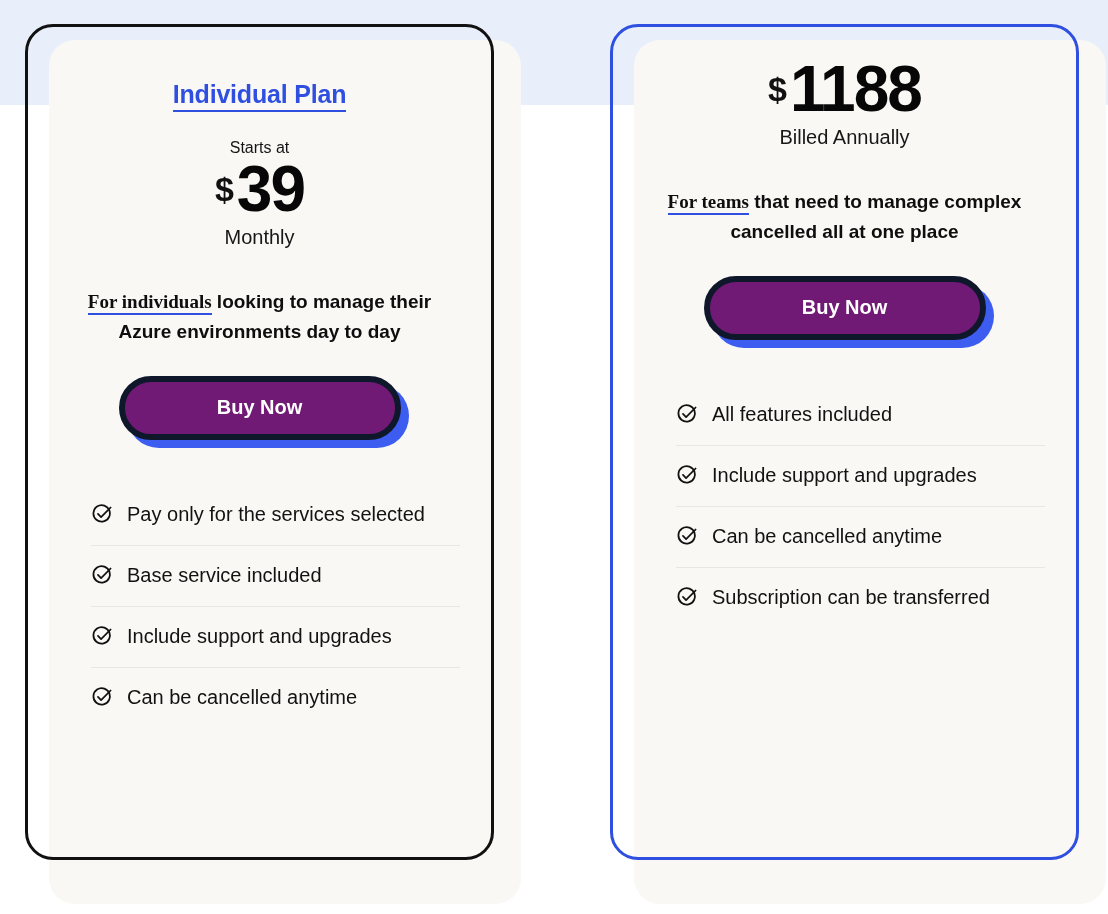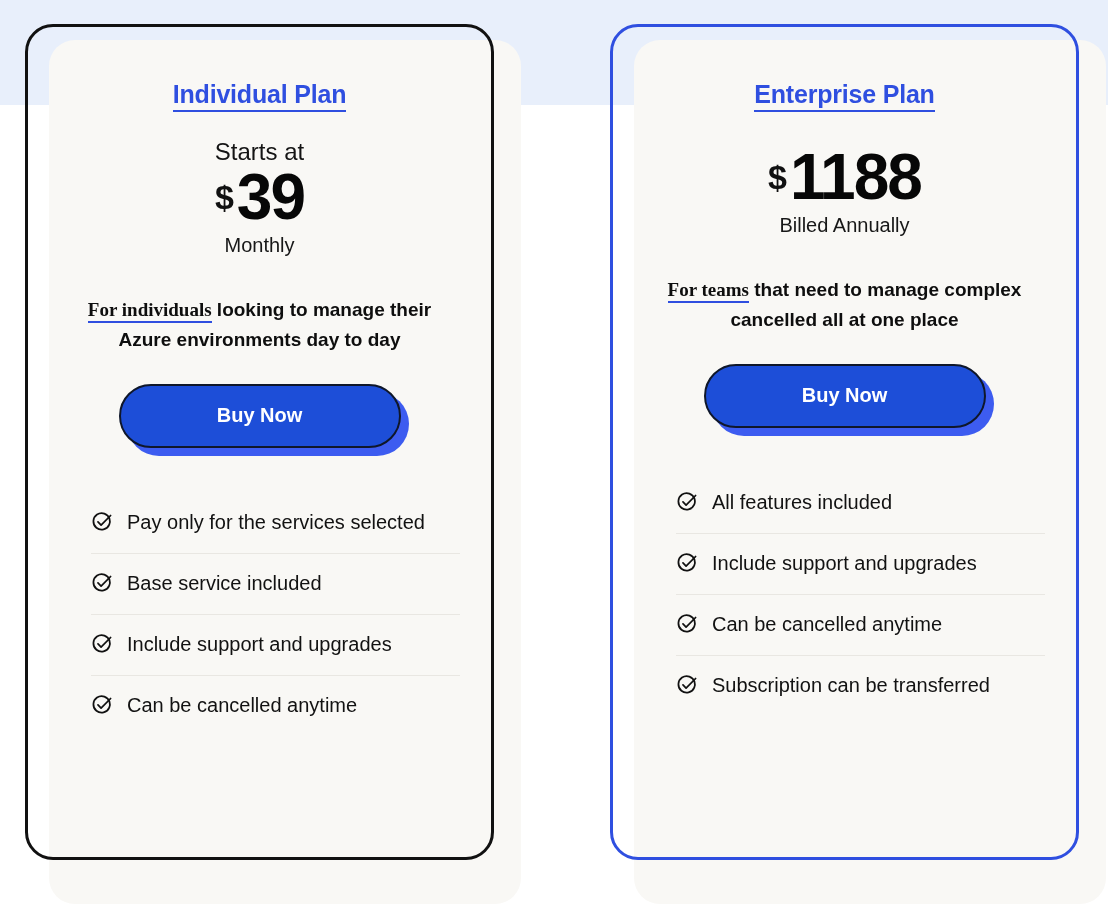--- a/index.html
+++ b/index.html
@@ -96,21 +96,21 @@
     letter-spacing: -0.2px;
     border-bottom: 2px solid #2f4fe0;
     padding-bottom: 3px;
     line-height: 1;
     white-space: nowrap;
   }
 
   
   .price-lead {
     margin-top: 28px;
-    font-size: 24px;
+    font-size: 16px;
     color: #141414;
     line-height: 1;
     font-weight: normal;
   }
   .price-row {
     margin-top: 4px;
     display: flex;
     align-items: flex-start;
     justify-content: center;
     line-height: 1;
@@ -169,22 +169,22 @@
     background: #3d5cf0;
     border-radius: 34px;
   }
   .buy-btn {
     position: absolute;
     left: 0;
     top: 0;
     width: 282px;
     height: 64px;
     box-sizing: border-box;
-    background: #1d4ed8;
-    border: 2px solid #0f172a;
+    background: #701a75;
+    border: 6px solid #0f172a;
     border-radius: 34px;
     color: #ffffff;
     font-size: 20px;
     font-weight: bold;
     font-family: "Liberation Sans", sans-serif;
     display: flex;
     align-items: center;
     justify-content: center;
     cursor: pointer;
     padding: 0;
@@ -307,21 +307,20 @@
         </div>
       </div>
     </div>
 
     <div class="card-wrap right">
       <div class="card-paper"></div>
       <div class="card-frame" style="border-color: rgb(47, 79, 224);"></div>
 
       <div class="card-content">
 
-        <div class="plan-title">Enterprise Plan</div>
 
         <div class="price-row" style="margin-top: 36px;">
           <span class="price-currency">$</span>
           <span class="price-amount">1188</span>
         </div>
 
         <div class="price-caption">Billed Annually</div>
 
         <div class="plan-desc">
           <span class="desc-hl">For teams</span><span> that need to manage complex cancelled all at one place</span>

